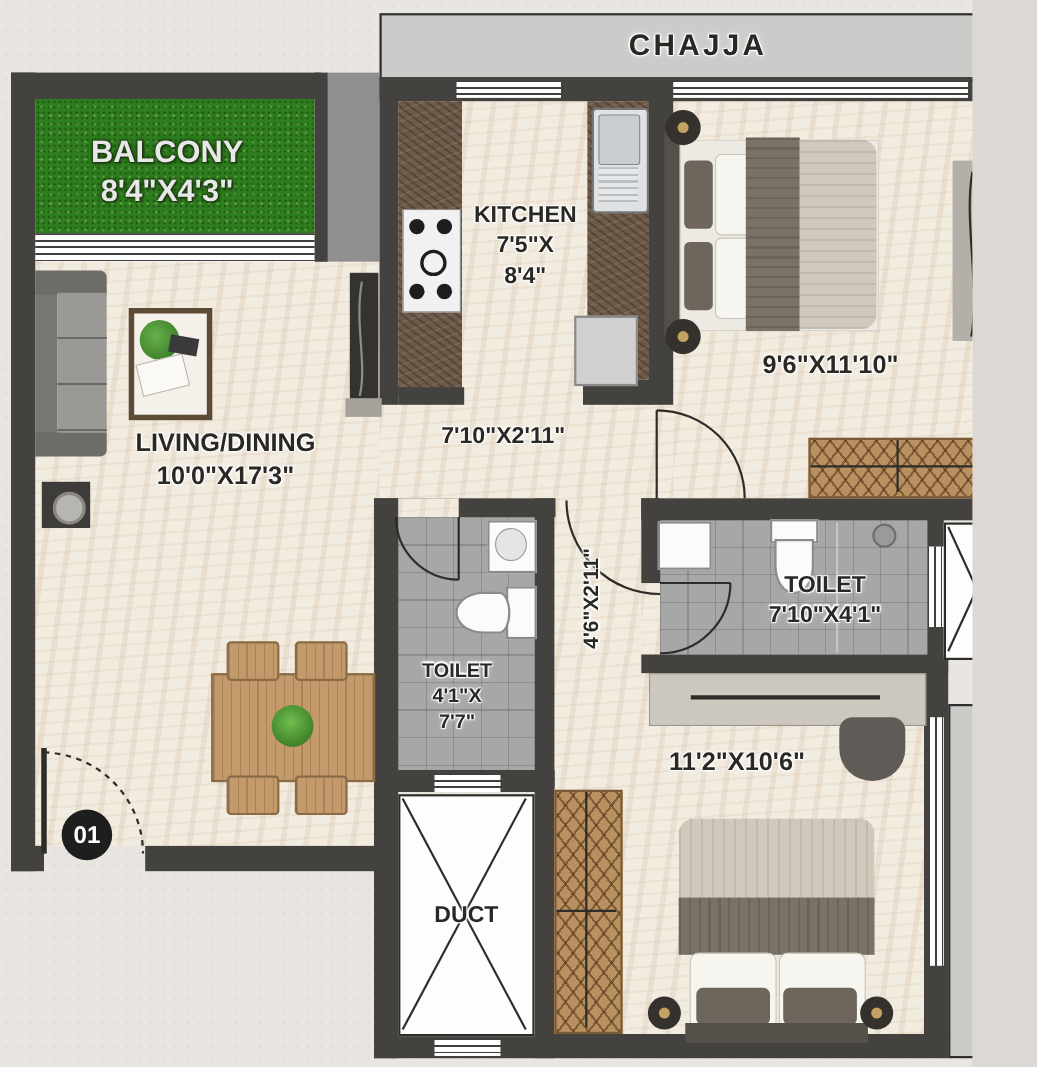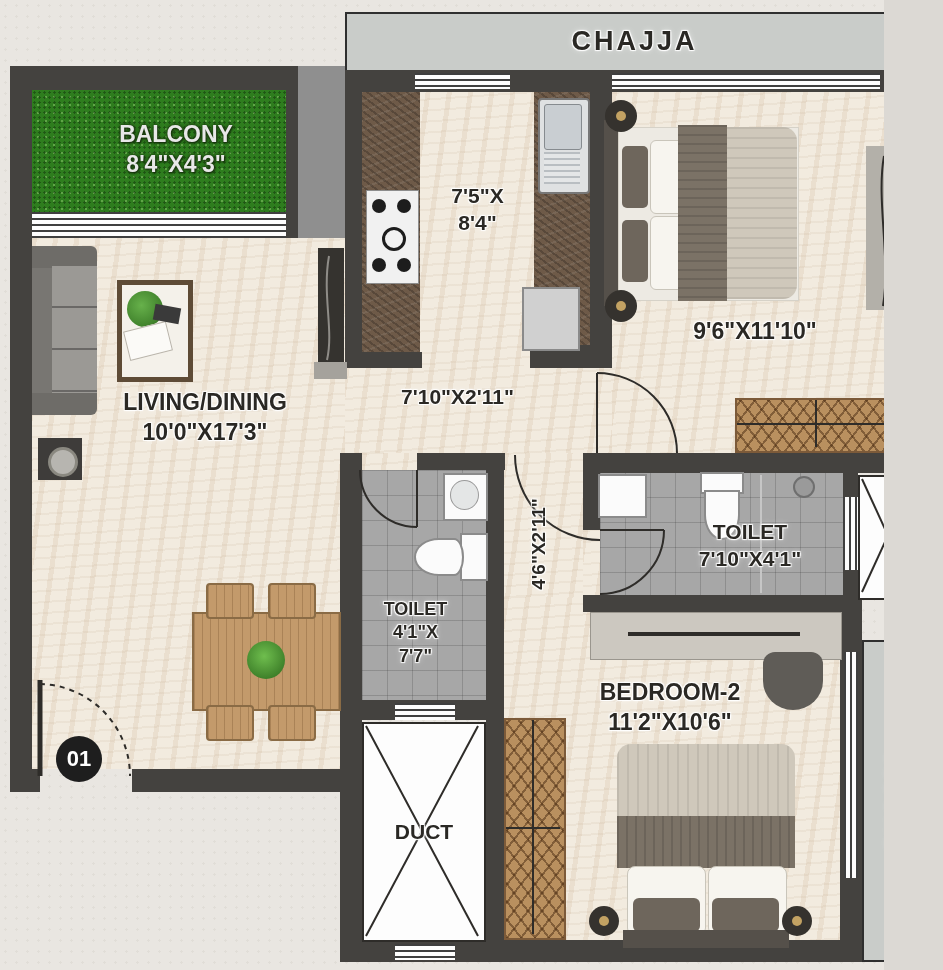--- a/index.html
+++ b/index.html
@@ -191,26 +191,27 @@
     <line x1="628" y1="634" x2="800" y2="634" style="stroke-width:4"></line>
     <path class="lite" d="M 329,256 C 322,295 334,330 327,360"></path>
     <line x1="816" y1="400" x2="816" y2="447"></line>
     <line x1="737" y1="424" x2="894" y2="424"></line>
     <line x1="533" y1="720" x2="533" y2="934"></line>
     <line x1="506" y1="828" x2="560" y2="828"></line>
   </svg>
 
   <div class="lbl" style="left:345px;top:12px;width:579px;height:58px;line-height:58px;font-size:27px;letter-spacing:3px;"><span>CHAJJA</span></div>
 
-  <div class="lbl" style="left:56px;top:120px;width:240px;font-size:23px;color:#e8e8e8;text-shadow:0 0 3px #1c3a10,0 0 4px #1c3a10,1px 1px 2px #10260a;">
+  <div class="lbl" style="left:32px;top:120px;width:240px;font-size:28px;color:#e8e8e8;text-shadow:0 0 3px #1c3a10,0 0 4px #1c3a10,1px 1px 2px #10260a;">
     <div>BALCONY</div>
     <div>8'4"X4'3"</div>
   </div>
 
   <div class="lbl" style="left:390px;top:182px;width:175px;font-size:21px;">
+    <div>KITCHEN</div>
     <div>7'5"X</div>
     <div>8'4"</div>
   </div>
 
   <div class="lbl" style="left:635px;top:317px;width:240px;font-size:23px;">
     <div>9'6"X11'10"</div>
   </div>
 
   <div class="lbl" style="left:80px;top:388px;width:250px;font-size:23px;">
     <div>LIVING/DINING</div>
@@ -228,21 +229,20 @@
     <div>4'1"X</div>
     <div>7'7"</div>
   </div>
 
   <div class="lbl" style="left:645px;top:518px;width:210px;font-size:21px;">
     <div>TOILET</div>
     <div>7'10"X4'1"</div>
   </div>
 
   <div class="lbl" style="left:550px;top:678px;width:240px;font-size:23px;">
-    <div>BEDROOM-2</div>
     <div>11'2"X10'6"</div>
   </div>
 
   <div class="lbl" style="left:365px;top:818px;width:118px;font-size:21px;"><span>DUCT</span></div>
 
 
   <div class="circ" style="left:56px;top:736px;width:46px;height:46px;background:#1e1e1e;color:#fff;font-weight:700;font-size:22px;text-align:center;line-height:46px;"><span>01</span></div>
 
   <div class="lbl" style="left:820px;top:787px;width:150px;height:26px;font-size:23px;letter-spacing:2px;transform:rotate(-90deg);"><span>CHAJJA</span></div>
 

